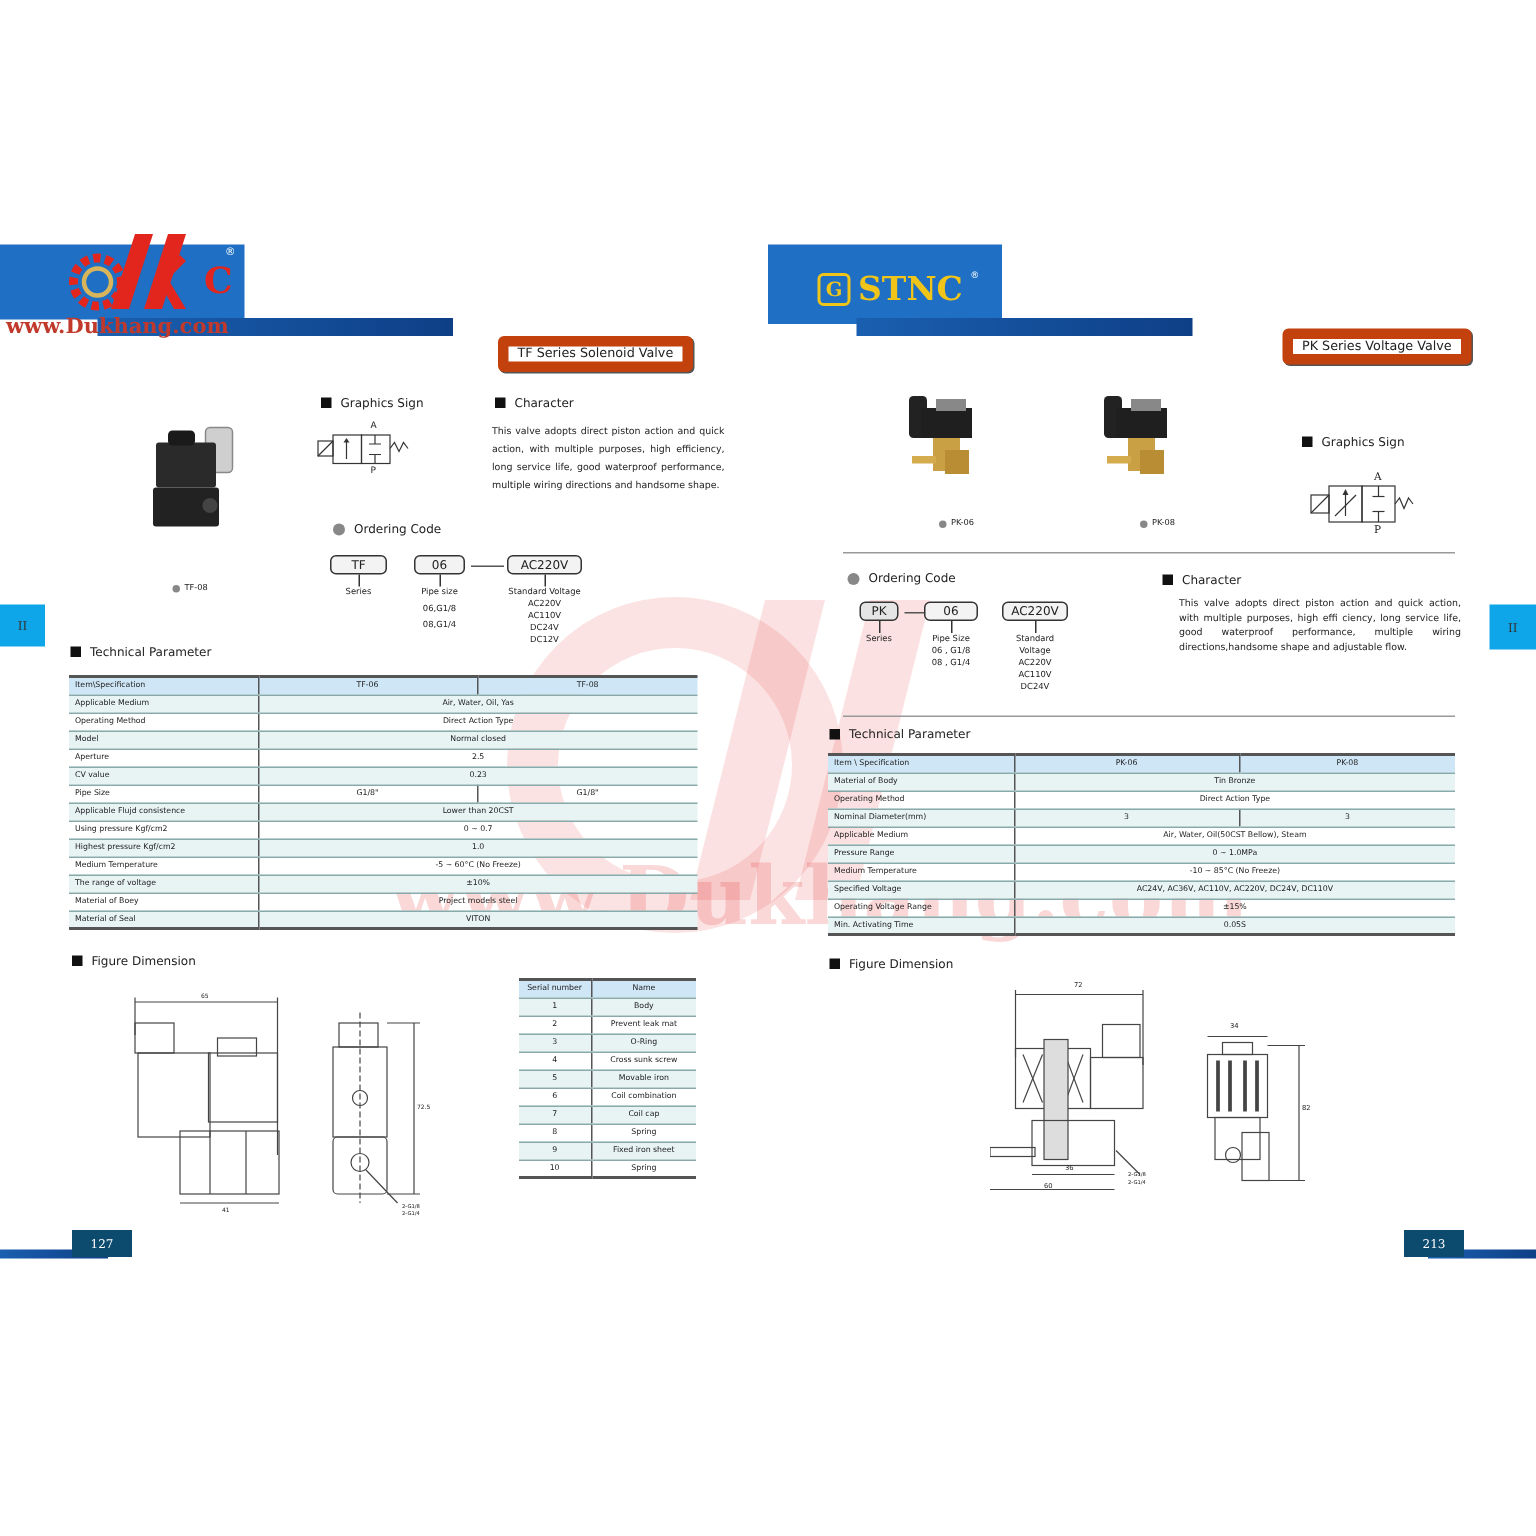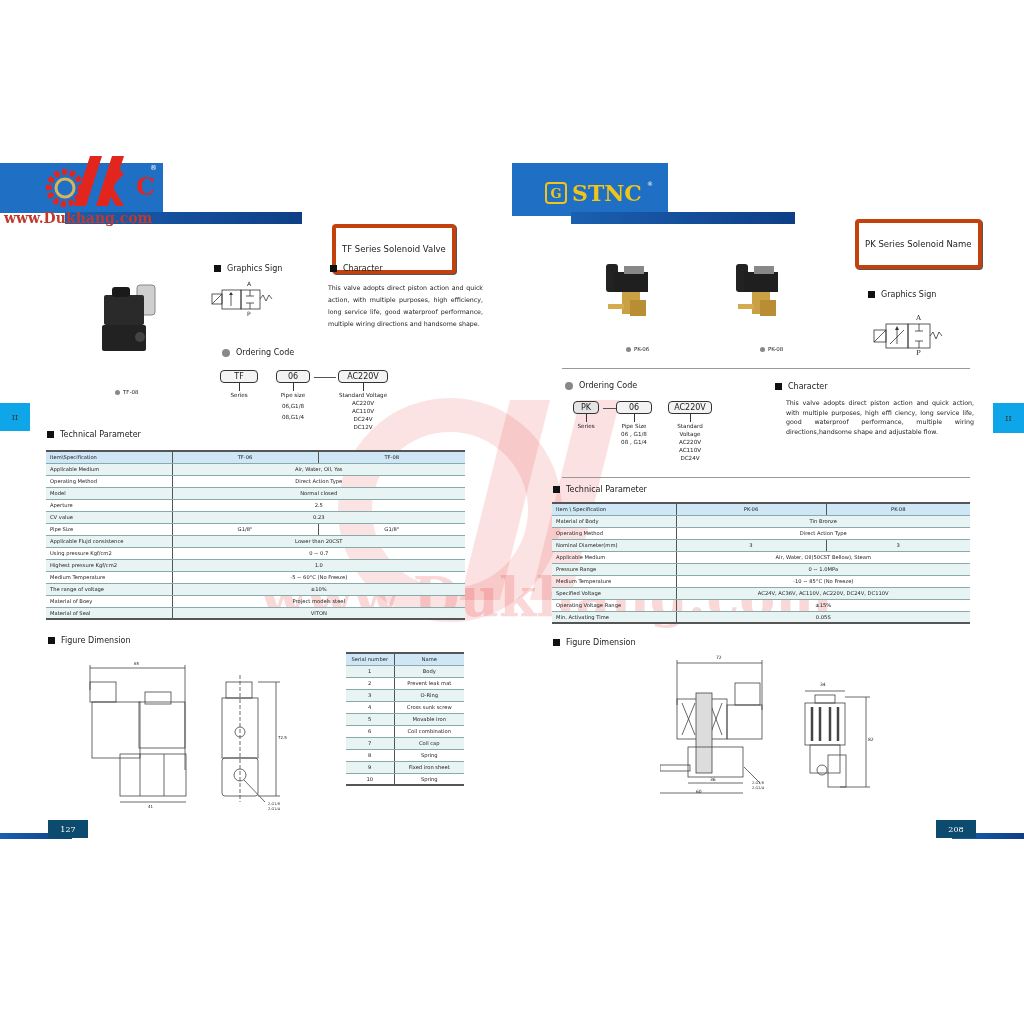--- a/index.html
+++ b/index.html
@@ -1,21 +1,21 @@
 <!DOCTYPE html>
 <html><head>
 <meta charset="utf-8">
 <style>
   *{box-sizing:border-box;margin:0;padding:0}
   html,body{width:1024px;height:1024px;background:#fff;overflow:hidden}
   body{position:relative;font-family:"DejaVu Sans",sans-serif;color:#222}
   .abs{position:absolute}
   .hdr-blue{background:#1f6fc4}
   .hdr-bar{background:linear-gradient(90deg,#1a5fb0,#0e3f86)}
-  .series-box{border:4px solid #c2410c;border-radius:4px;font-size:8.5px;padding:16px 6px;background:#fff;box-shadow:1px 1px 0 #555;white-space:nowrap}
+  .series-box{border:7px solid #c2410c;border-radius:4px;font-size:8.5px;padding:0 6px;background:#fff;box-shadow:1px 1px 0 #555;white-space:nowrap}
   .sec-title{font-size:8px;display:flex;align-items:center;gap:6px;white-space:nowrap}
   .sq{width:7px;height:7px;background:#111;display:inline-block}
   .dot{width:8px;height:8px;border-radius:50%;background:#888;display:inline-block}
   .char-text{font-size:6.3px;line-height:12px;text-align:justify}
   .code-box{border:1.3px solid #333;border-radius:4px;font-size:8px;text-align:center;padding:1px 4px;background:#f3f3f3}
   .code-sub{font-size:5.6px;text-align:center;line-height:8px}
   .vline{width:1px;background:#333;margin:0 auto;height:8px}
   table.tp{border-collapse:collapse;font-size:5.2px;width:100%}
   table.tp td{height:12px;padding:0 4px;border-bottom:1px solid #8aa;}
   table.tp tr:nth-child(even) td{background:#e8f3f3}
@@ -306,21 +306,21 @@
 
 <div>
   <div class="abs hdr-blue" style="left:512px;top:163px;width:156px;height:53px;"></div>
   <div class="abs hdr-bar" style="left:571px;top:212px;width:224px;height:12px;"></div>
   <div class="abs" style="left:545px;top:180px;display:flex;align-items:center;gap:5px;">
     <span style="width:22px;height:22px;border:2px solid #f0c419;border-radius:4px;display:flex;align-items:center;justify-content:center;color:#f0c419;font-weight:bold;font-size:13px;font-family:'DejaVu Serif',serif;">G</span>
     <span style="color:#f0c419;font-family:'DejaVu Serif',serif;font-weight:bold;font-size:22px;text-align:right;">STNC</span>
     <span style="color:#fff;font-size:6px;align-self:flex-start;">®</span>
   </div>
 
-  <div class="abs series-box" style="left:855px;top:219px;">PK Series Solenoid Name</div>
+  <div class="abs series-box" style="left:855px;top:219px;">PK Series Voltage Valve</div>
 
   <div class="abs" style="left:600px;top:256px;width:60px;height:70px;">
     <svg width="60" height="70">
       <rect x="6" y="8" width="12" height="28" rx="3" fill="#222"></rect>
       <rect x="14" y="16" width="34" height="20" fill="#1f1f1f"></rect>
       <rect x="24" y="10" width="20" height="8" fill="#888"></rect>
       <rect x="22" y="36" width="18" height="22" fill="#c9a043"></rect>
       <rect x="8" y="48" width="16" height="5" fill="#d4ac4e"></rect>
       <rect x="30" y="44" width="16" height="16" fill="#b88d34"></rect>
     </svg>
@@ -502,14 +502,14 @@
     <div class="abs" style="left:56px;top:0;font-size:4.5px;">72</div>
     <div class="abs" style="left:50px;top:122px;font-size:4.5px;">36</div>
     <div class="abs" style="left:36px;top:134px;font-size:4.5px;">60</div>
     <div class="abs" style="left:160px;top:27px;font-size:4.5px;">34</div>
     <div class="abs" style="left:208px;top:82px;font-size:4.5px;">82</div>
     <div class="abs" style="left:92px;top:126px;font-size:3.5px;">2-G1/8</div>
     <div class="abs" style="left:92px;top:131px;font-size:3.5px;">2-G1/4</div>
   </div>
 
   <div class="abs hdr-bar" style="left:952px;top:833px;width:72px;height:6px;"></div>
-  <div class="abs pg" style="left:936px;top:820px;width:40px;height:18px;">208</div>
+  <div class="abs pg" style="left:936px;top:820px;width:40px;height:18px;">213</div>
 </div>
 
 </body></html>

